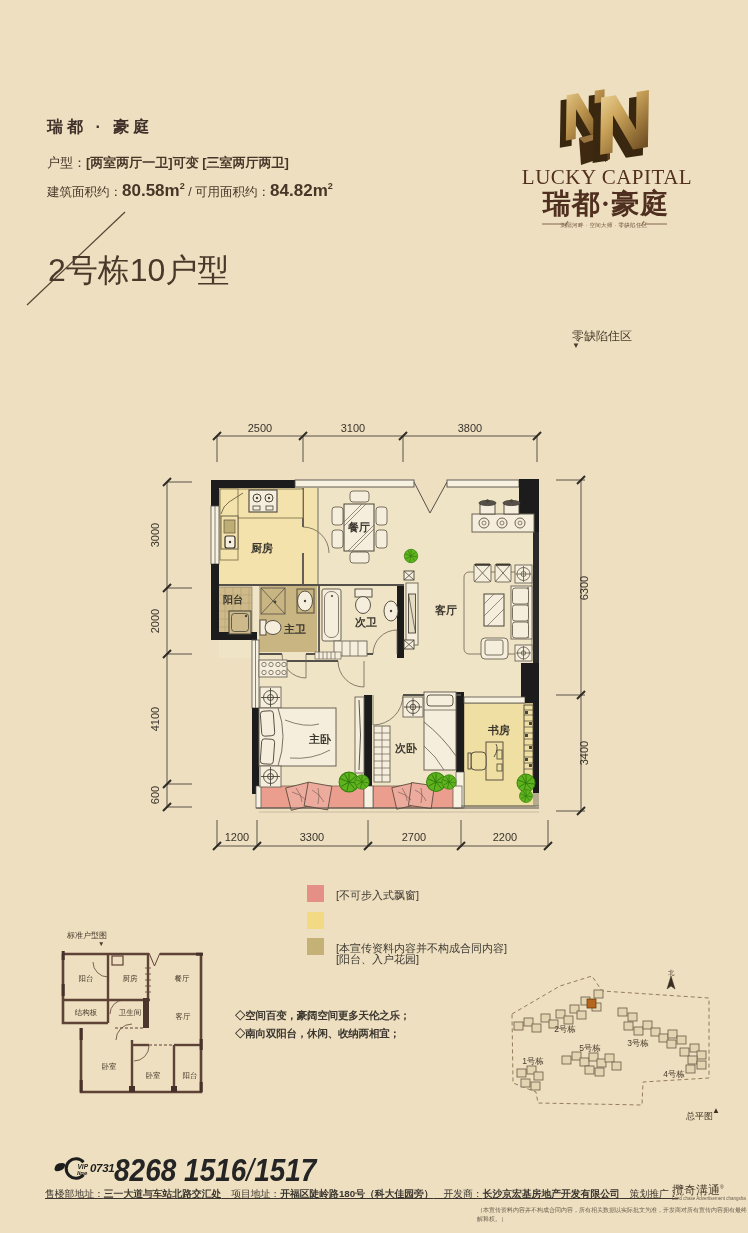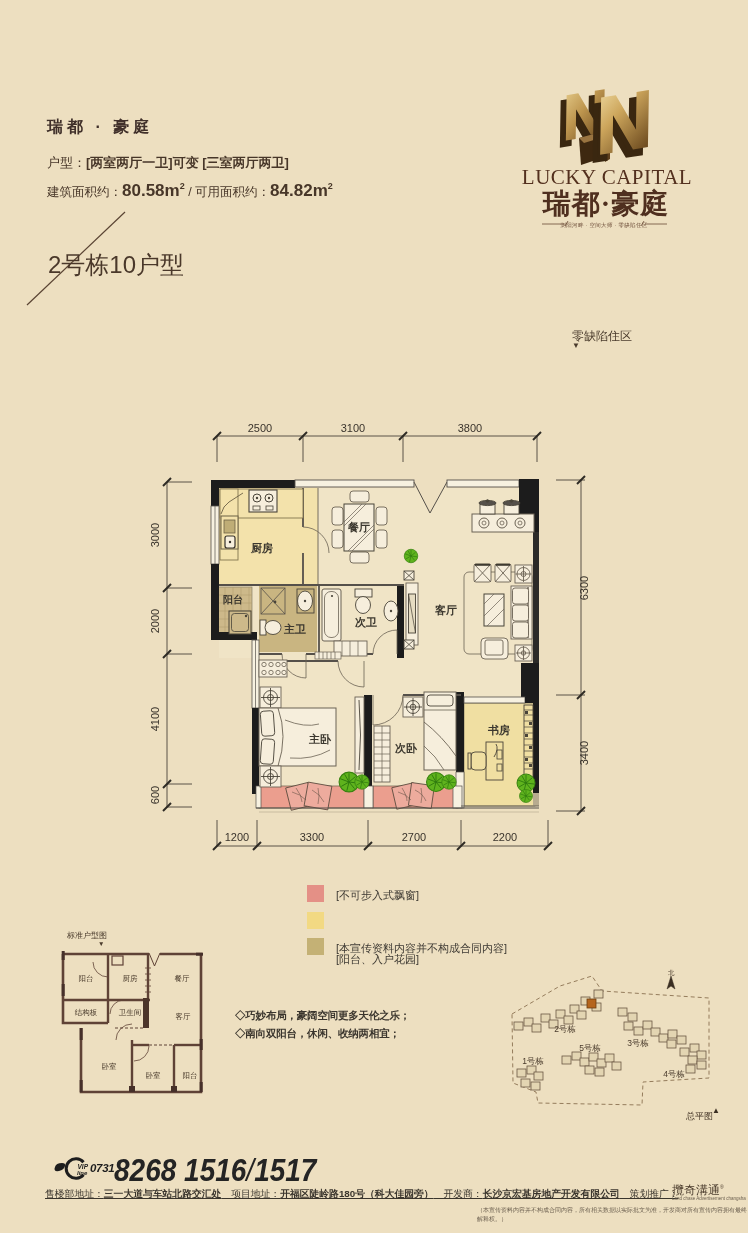--- a/index.html
+++ b/index.html
@@ -12,21 +12,21 @@
 <div class="abs" style="left:47px;top:117px;font-size:16px;font-weight:bold;color:#40302a;letter-spacing:4px;">瑞都 · 豪庭</div>
 
 <div class="abs" style="left:47px;top:154px;font-size:13px;color:#473628;">户型：<b>[两室两厅一卫]可变 [三室两厅两卫]</b></div>
 
 <div class="abs" style="left:47px;top:181px;font-size:12.5px;color:#473628;">建筑面积约：<span style="font-size:17px;font-weight:bold;">80.58m<sup style="font-size:9px;">2</sup></span> / 可用面积约：<span style="font-size:17px;font-weight:bold;">84.82m<sup style="font-size:9px;">2</sup></span></div>
 
 <svg class="abs" style="left:0;top:200px;" width="200" height="120" viewBox="0 0 200 120">
 <line x1="125" y1="12" x2="27" y2="105" stroke="#5a4433" stroke-width="1.2"></line>
 </svg>
 
-<div class="abs" style="left:48px;top:249px;font-size:24px;color:#4a382a;text-align:right;">2号栋10户型</div>
+<div class="abs" style="left:48px;top:249px;font-size:32px;color:#4a382a;text-align:right;">2号栋10户型</div>
 
 <svg class="abs" style="left:500px;top:80px;" width="220" height="155" viewBox="500 80 220 155">
 <defs>
 <linearGradient id="gold1" x1="0" y1="0" x2="0.7" y2="1">
 <stop offset="0" stop-color="#ecd494"></stop>
         <stop offset="0.5" stop-color="#bd954e"></stop>
         <stop offset="1" stop-color="#6e4c20"></stop>
 </linearGradient>
 <linearGradient id="gold2" x1="0" y1="0" x2="0.6" y2="1">
 <stop offset="0" stop-color="#f4e3ac"></stop>
@@ -671,21 +671,21 @@
 <text x="86" y="1015">结构板</text>
 <text x="130" y="1015">卫生间</text>
 <text x="183" y="1019">客厅</text>
 <text x="109" y="1069">卧室</text>
 <text x="153" y="1078">卧室</text>
 <text x="190" y="1078">阳台</text>
 </g>
 </svg>
 
 <div class="abs" style="left:235px;top:1006px;font-size:10.5px;color:#3a352d;line-height:18.4px;font-weight:bold;letter-spacing:-0.2px;">
-<div>◇巧妙布局，豪阔空间更多天伦之乐；</div>
+<div>◇空间百变，豪阔空间更多天伦之乐；</div>
 <div>◇南向双阳台，休闲、收纳两相宜；</div>
 </div>
 
 <svg class="abs" style="left:480px;top:955px;" width="268" height="175" viewBox="480 955 268 175">
 <defs>
 <g id="bldg">
         <rect width="9" height="8" fill="#e3d5b2" stroke="#6b5744" stroke-width="0.8"></rect>
       </g>
 </defs>
 

